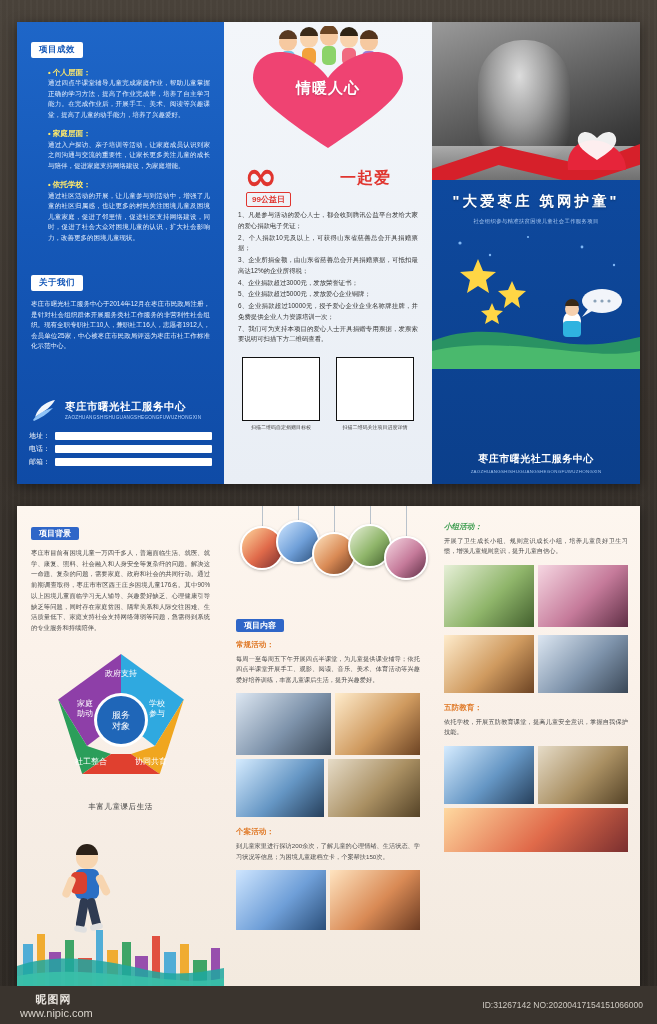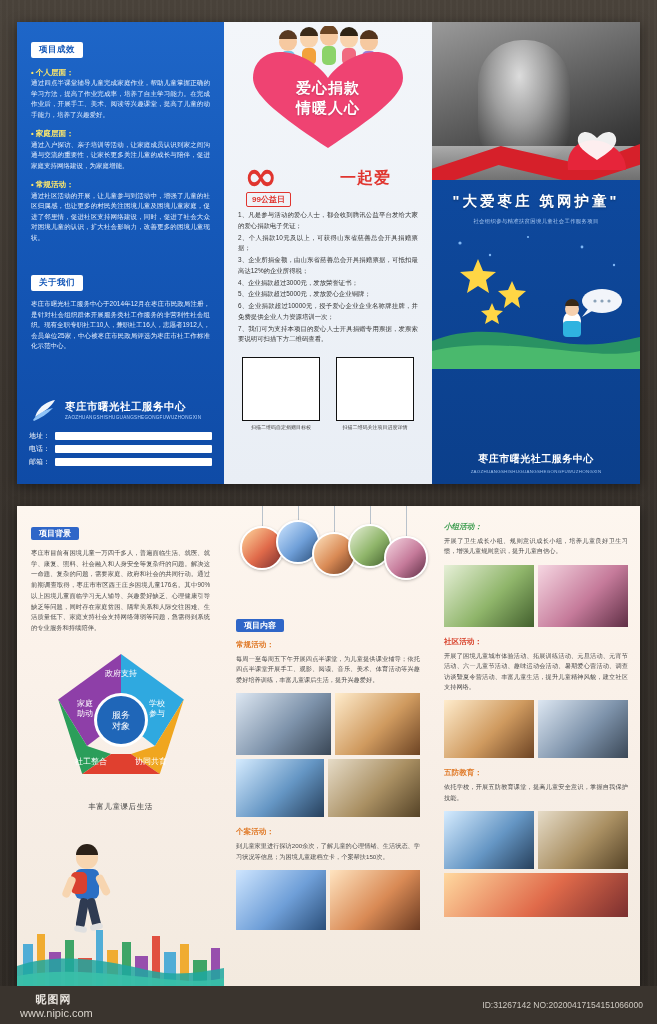--- a/index.html
+++ b/index.html
@@ -37,21 +37,21 @@
   
   .tagbox {
     display:inline-block;
     background:#ffffff; color:#1558b8;
     font-size:8.5px; font-weight:bold;
     padding:2px 8px; border-radius:2px;
     letter-spacing:0.5px;
   }
   .lp-body { padding: 16px 14px 0 14px; }
   .lp-list { margin-top:9px; }
-  .lp-item { margin-bottom: 8px; }
+  .lp-item { margin-bottom: 8px; margin-left: 17px; }
   .lp-item-title { color:#ffe96b; font-size:7.6px; font-weight:bold; line-height:1.5; }
   .lp-text {
     color:#e8f1ff; font-size:6.5px; line-height:1.62;
     text-align: justify;
   }
   .lp-sec2 { margin-top:28px; }
   .lp-sec2 .lp-text { margin-top:8px; }
 
   .org-block { position:absolute; left:0; bottom:0; width:100%; }
   .org-row { display:flex; align-items:center; padding: 0 12px 6px 12px; }
@@ -226,21 +226,21 @@
         <div class="lp-list">
           <div class="lp-item">
             <div class="lp-item-title">• 个人层面：</div>
             <div class="lp-text">通过四点半课堂辅导儿童完成家庭作业，帮助儿童掌握正确的学习方法，提高了作业完成率，培养了自主学习能力。在完成作业后，开展手工、美术、阅读等兴趣课堂，提高了儿童的动手能力，培养了兴趣爱好。</div>
           </div>
           <div class="lp-item">
             <div class="lp-item-title">• 家庭层面：</div>
             <div class="lp-text">通过入户探访、亲子培训等活动，让家庭成员认识到家之间沟通与交流的重要性，让家长更多关注儿童的成长与陪伴，促进家庭支持网络建设，为家庭增能。</div>
           </div>
           <div class="lp-item">
-            <div class="lp-item-title">• 常规活动：</div>
+            <div class="lp-item-title">• 依托学校：</div>
             <div class="lp-text">通过社区活动的开展，让儿童参与到活动中，增强了儿童的社区归属感，也让更多的村民关注困境儿童及困境儿童家庭，促进了邻里情，促进社区支持网络建设，同时，促进了社会大众对困境儿童的认识，扩大社会影响力，改善更多的困境儿童现状。</div>
           </div>
         </div>
         <div class="lp-sec2">
           <div class="tagbox">关于我们</div>
           <div class="lp-text">枣庄市曙光社工服务中心于2014年12月在枣庄市民政局注册，是针对社会组织群体开展服务类社工作服务的非营利性社会组织。现有全职专职社工10人，兼职社工16人，志愿者1912人，会员单位25家，中心被枣庄市民政局评选为枣庄市社工作标准化示范中心。</div>
         </div>
       </div>
 
       <div class="org-block">
@@ -290,21 +290,20 @@
             <path d="M72 10 a9 9 0 0 1 18 0 z" fill="#2f2414"></path>
             <rect x="74" y="22" width="14" height="17" rx="5" fill="#f06a80"></rect>
             <ellipse cx="101" cy="16" rx="9" ry="9" fill="#f6c9a0"></ellipse>
             <path d="M92 13 a9 9 0 0 1 18 0 z" fill="#53341c"></path>
             <rect x="94" y="25" width="14" height="14" rx="5" fill="#9a7ad6"></rect>
           </svg>
         </div>
         <div class="heart">
           <div class="heart-shape"></div>
           <div class="heart-text">
-            <div>爱心捐款</div>
             <div>情暖人心</div>
           </div>
         </div>
       </div>
 
       <div class="mp-inf">
         <div class="inf-sym">∞</div>
         <div class="inf-badge">99公益日</div>
         <div class="inf-right">一起爱</div>
       </div>
@@ -504,24 +503,20 @@
     <div class="b-col b-right">
       <div class="br-pad">
         <div class="sec-title t-green">小组活动：</div>
         <div class="sec-text">开展了卫生成长小组、规则意识成长小组，培养儿童良好卫生习惯，增强儿童规则意识，提升儿童自信心。</div>
       </div>
       <div style="display:flex;gap:4px;padding:8px 12px 0 12px;">
         <div class="photo ph-d" style="width:90px;height:62px;"></div>
         <div class="photo ph-e" style="width:90px;height:62px;"></div>
       </div>
 
-      <div class="br-pad" style="padding-top:10px;">
-        <div class="sec-title t-red">社区活动：</div>
-        <div class="sec-text">开展了困境儿童城市体验活动、拓展训练活动、元旦活动、元宵节活动、六一儿童节活动、趣味运动会活动、暑期爱心营活动、调查访谈暨夏令营活动、丰富儿童生活，提升儿童精神风貌，建立社区支持网络。</div>
-      </div>
       <div style="display:flex;gap:4px;padding:8px 12px 0 12px;">
         <div class="photo ph-g" style="width:90px;height:58px;"></div>
         <div class="photo ph-f" style="width:90px;height:58px;"></div>
       </div>
 
       <div class="br-pad" style="padding-top:10px;">
         <div class="sec-title t-orange">五防教育：</div>
         <div class="sec-text">依托学校，开展五防教育课堂，提高儿童安全意识，掌握自我保护技能。</div>
       </div>
       <div style="display:flex;gap:4px;padding:8px 12px 0 12px;">

